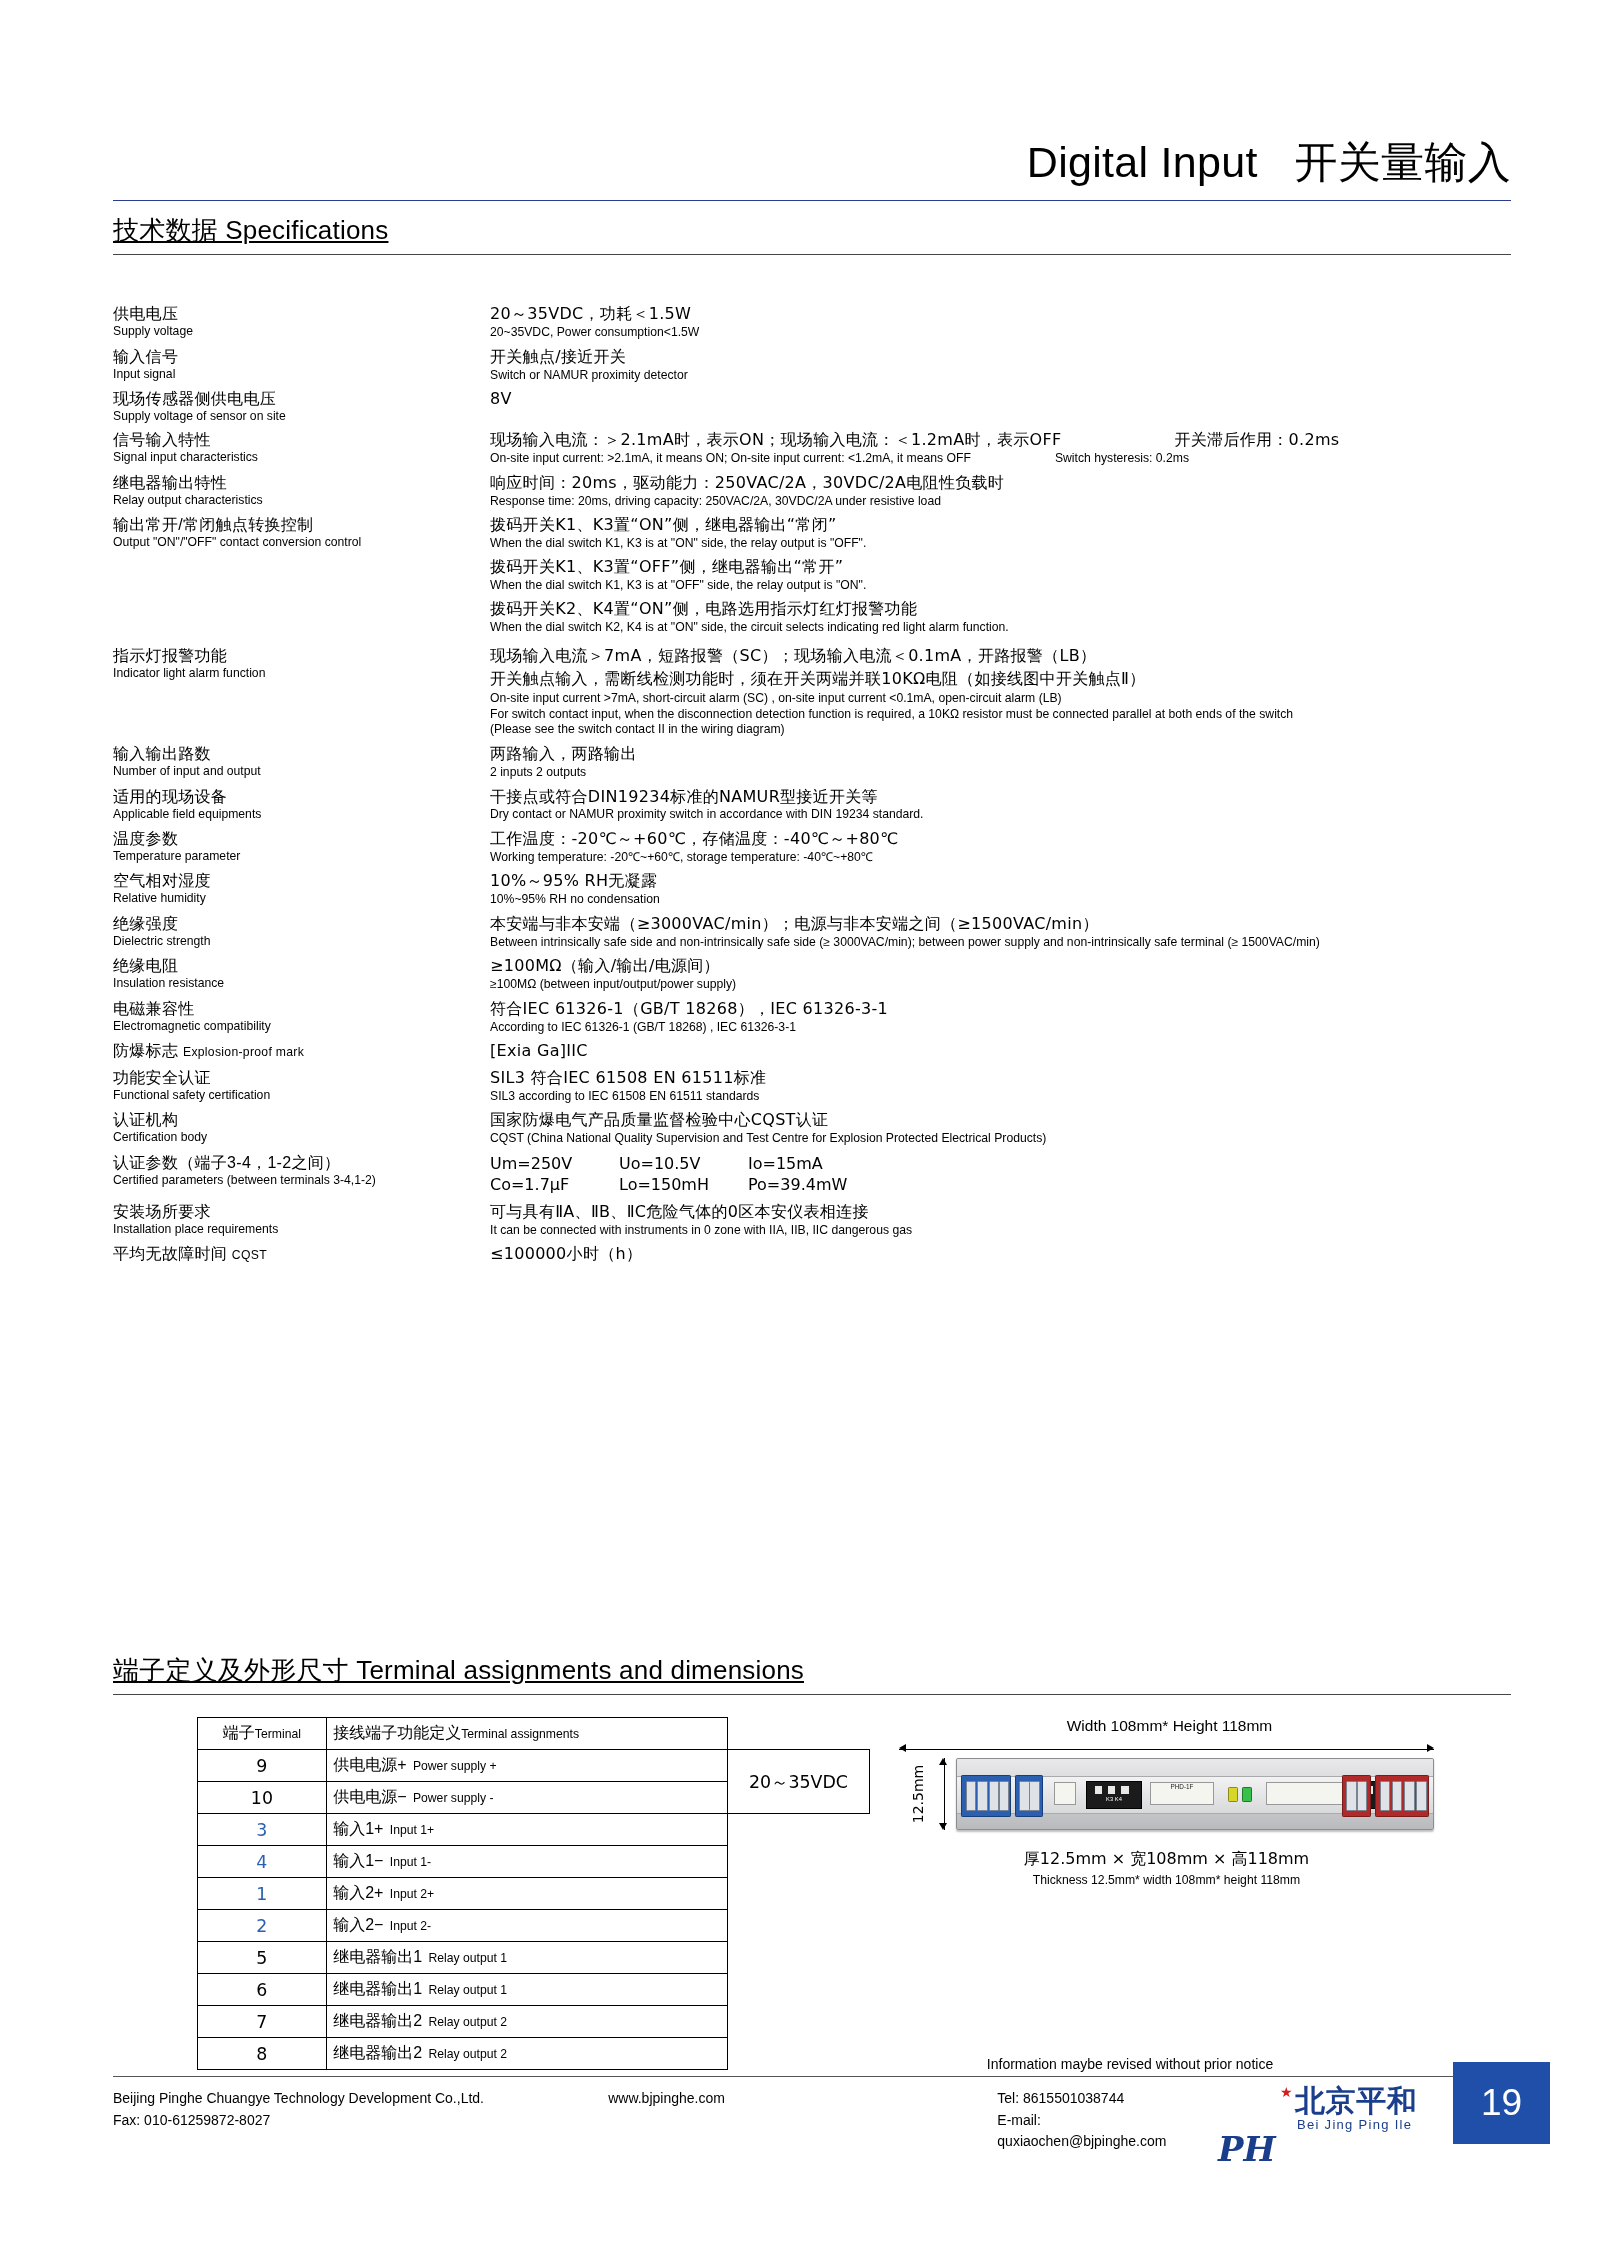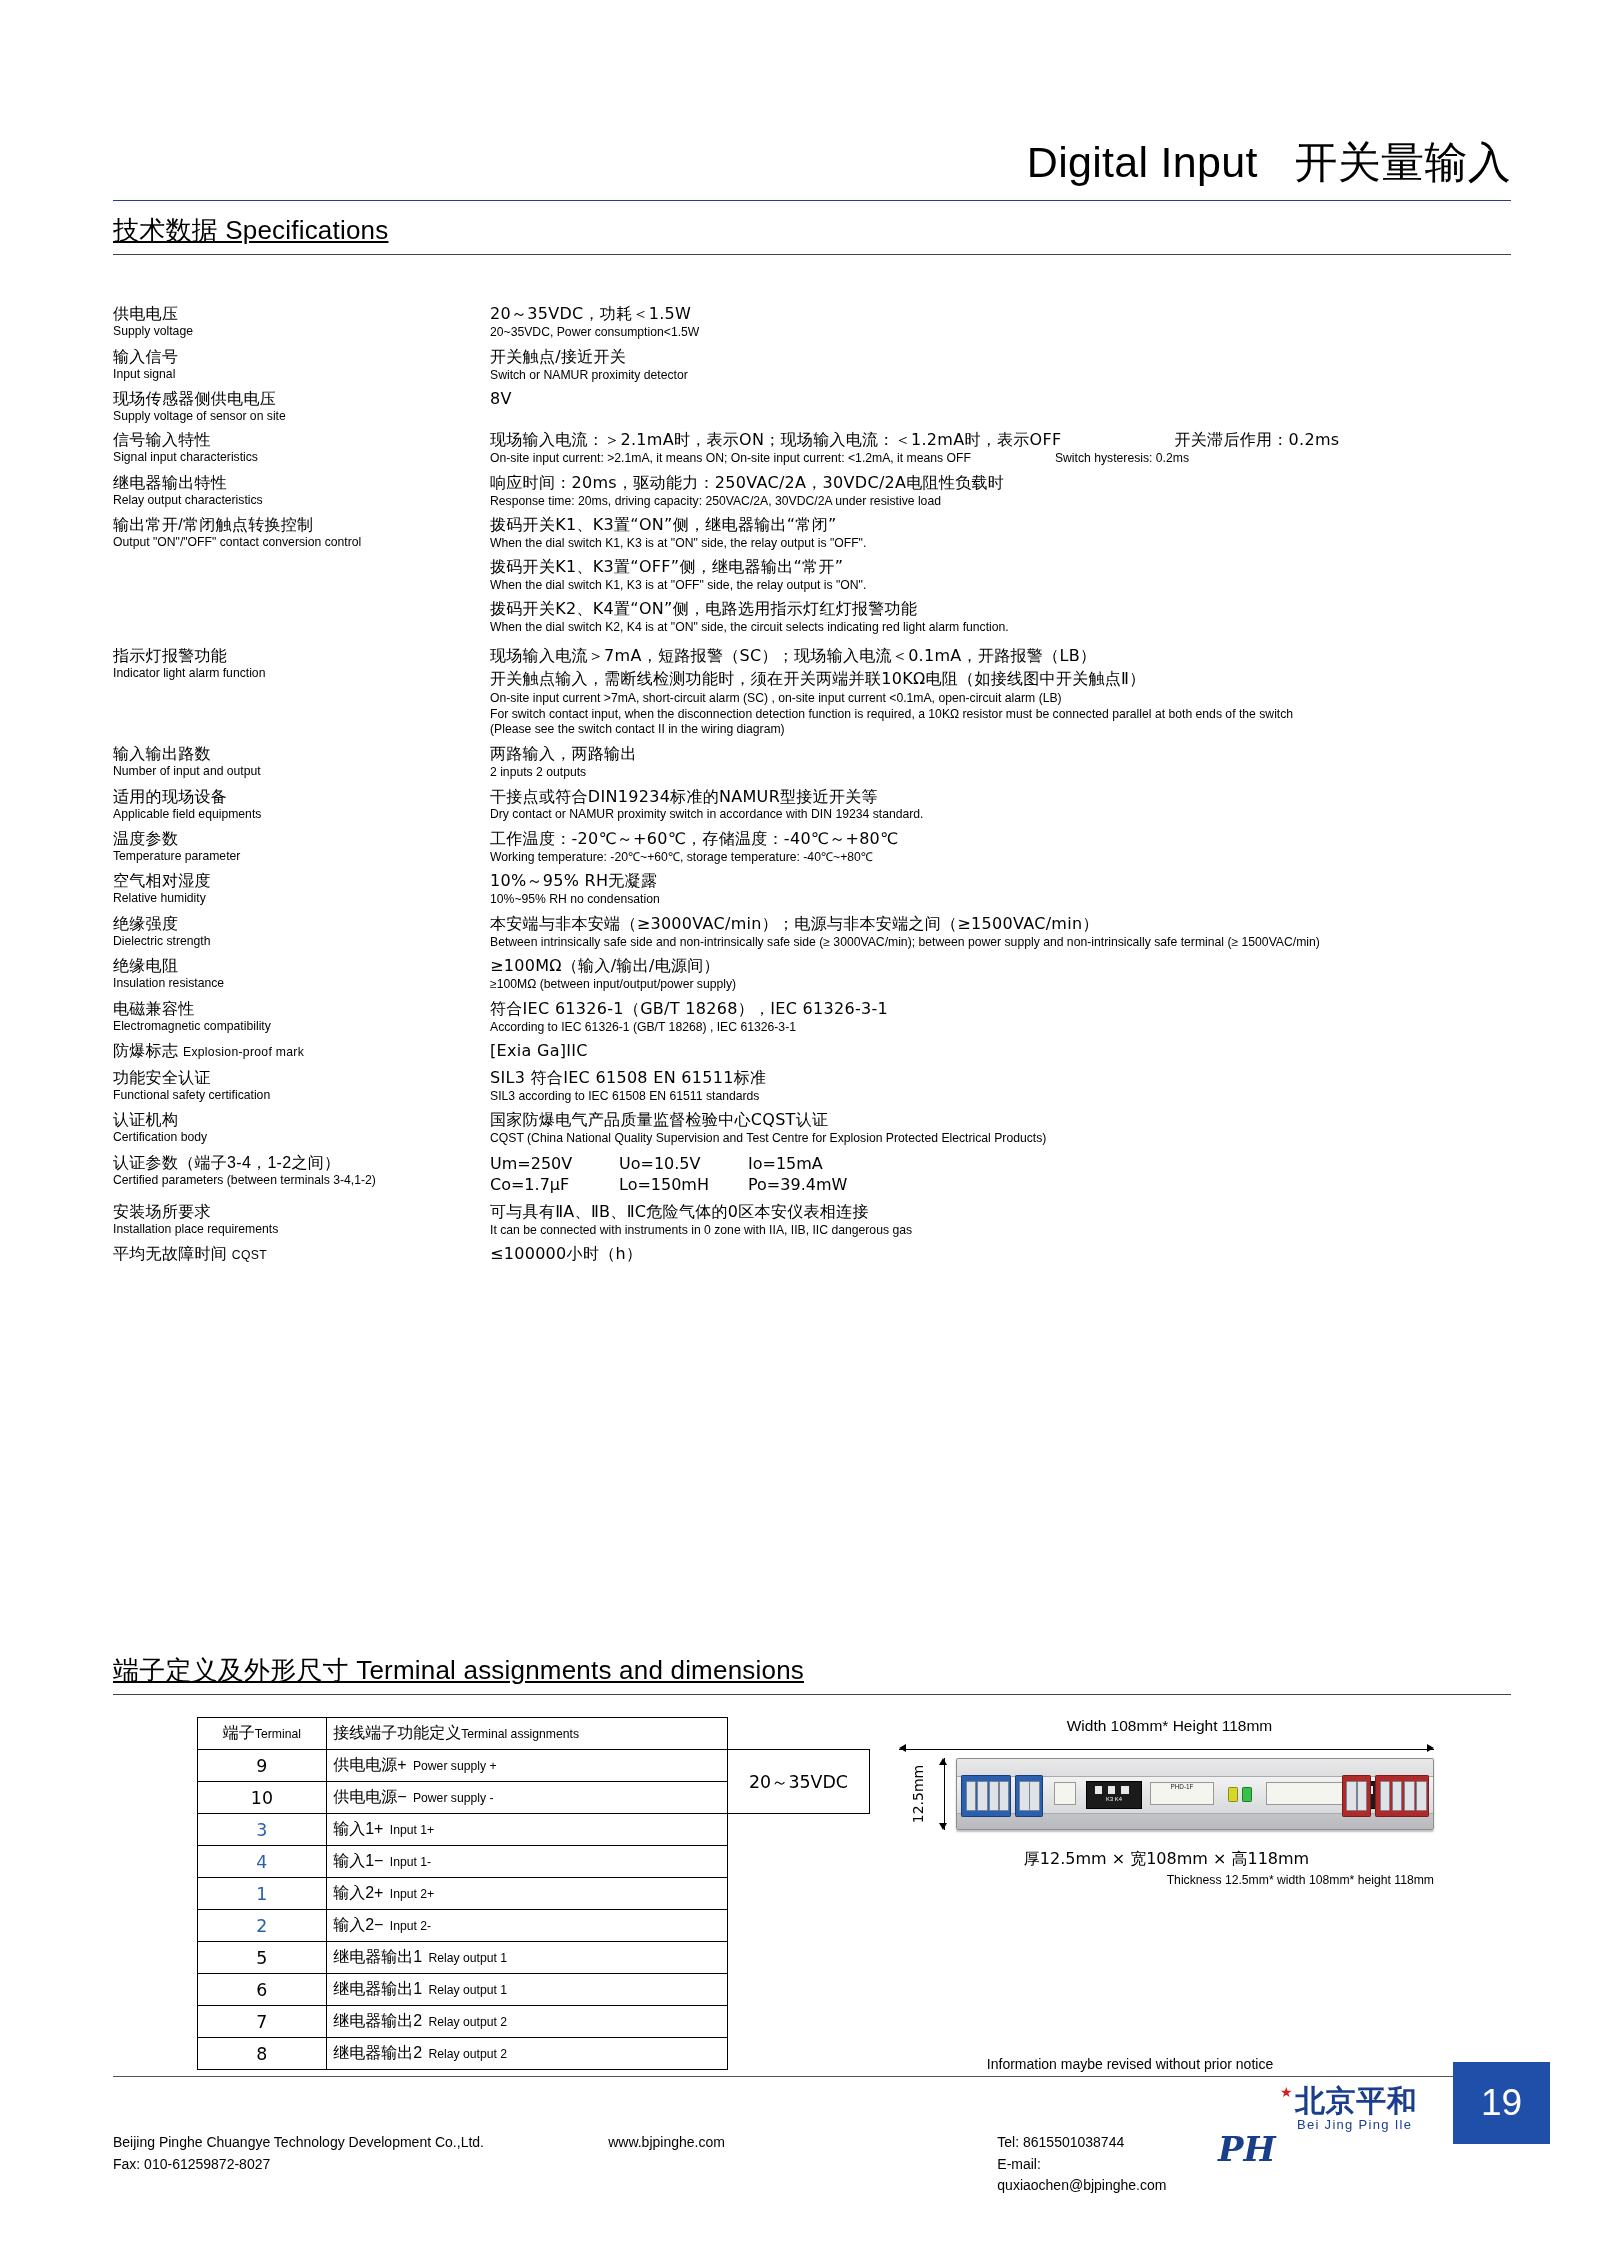--- a/index.html
+++ b/index.html
@@ -201,35 +201,35 @@
     position:absolute; top:14px; left:0; right:0; color:#fff;
     font-size:5.8px; text-align:center;
   }
   .led {
     position:absolute; width:7.7px; height:13px; top:28px;
     background:#d7d72a; border:0.6px solid #8a8a18; border-radius:1.3px;
   }
   .led.g { background:#37c14a; border-color:#1e7a2a; }
   .dev-cap-bottom { margin-top:19.3px; text-align:center; }
   .dev-cap-bottom .cn { font-size:16px; font-family:"DejaVu Sans", sans-serif; }
-  .dev-cap-bottom .en { font-size:12.2px; margin-top:2.6px;text-align:right; }
+  .dev-cap-bottom .en { font-size:12.2px; margin-top:2.6px; }
   
   .note {
     position:absolute; left:748px; top:2056px; width:764px;
     text-align:center; font-size:14px;
   }
   .foot-rule {
     position:absolute; left:113px; top:2076px; width:1398px;
     border-top:1px solid #555;
   }
   .foot {
     position:absolute; left:113px; top:2088px; width:1095px;
     font-size:14px; line-height:1.55;
   }
-  .foot-grid { display:flex;margin-top:44px; }
+  .foot-grid { display:flex; }
   .foot-col-a { width:509px; }
   .foot-col-b { width:400px; }
   .logo {
     position:absolute; left:1218px; top:2081px; width:213px; height:58px;
   }
   .logo .ph {
     position:absolute; left:0; top:4px;
     font-family:"DejaVu Serif", serif;
     font-size:34px; font-weight:700; color:#1b3e8c; font-style:italic;margin-top:44px;
   }

